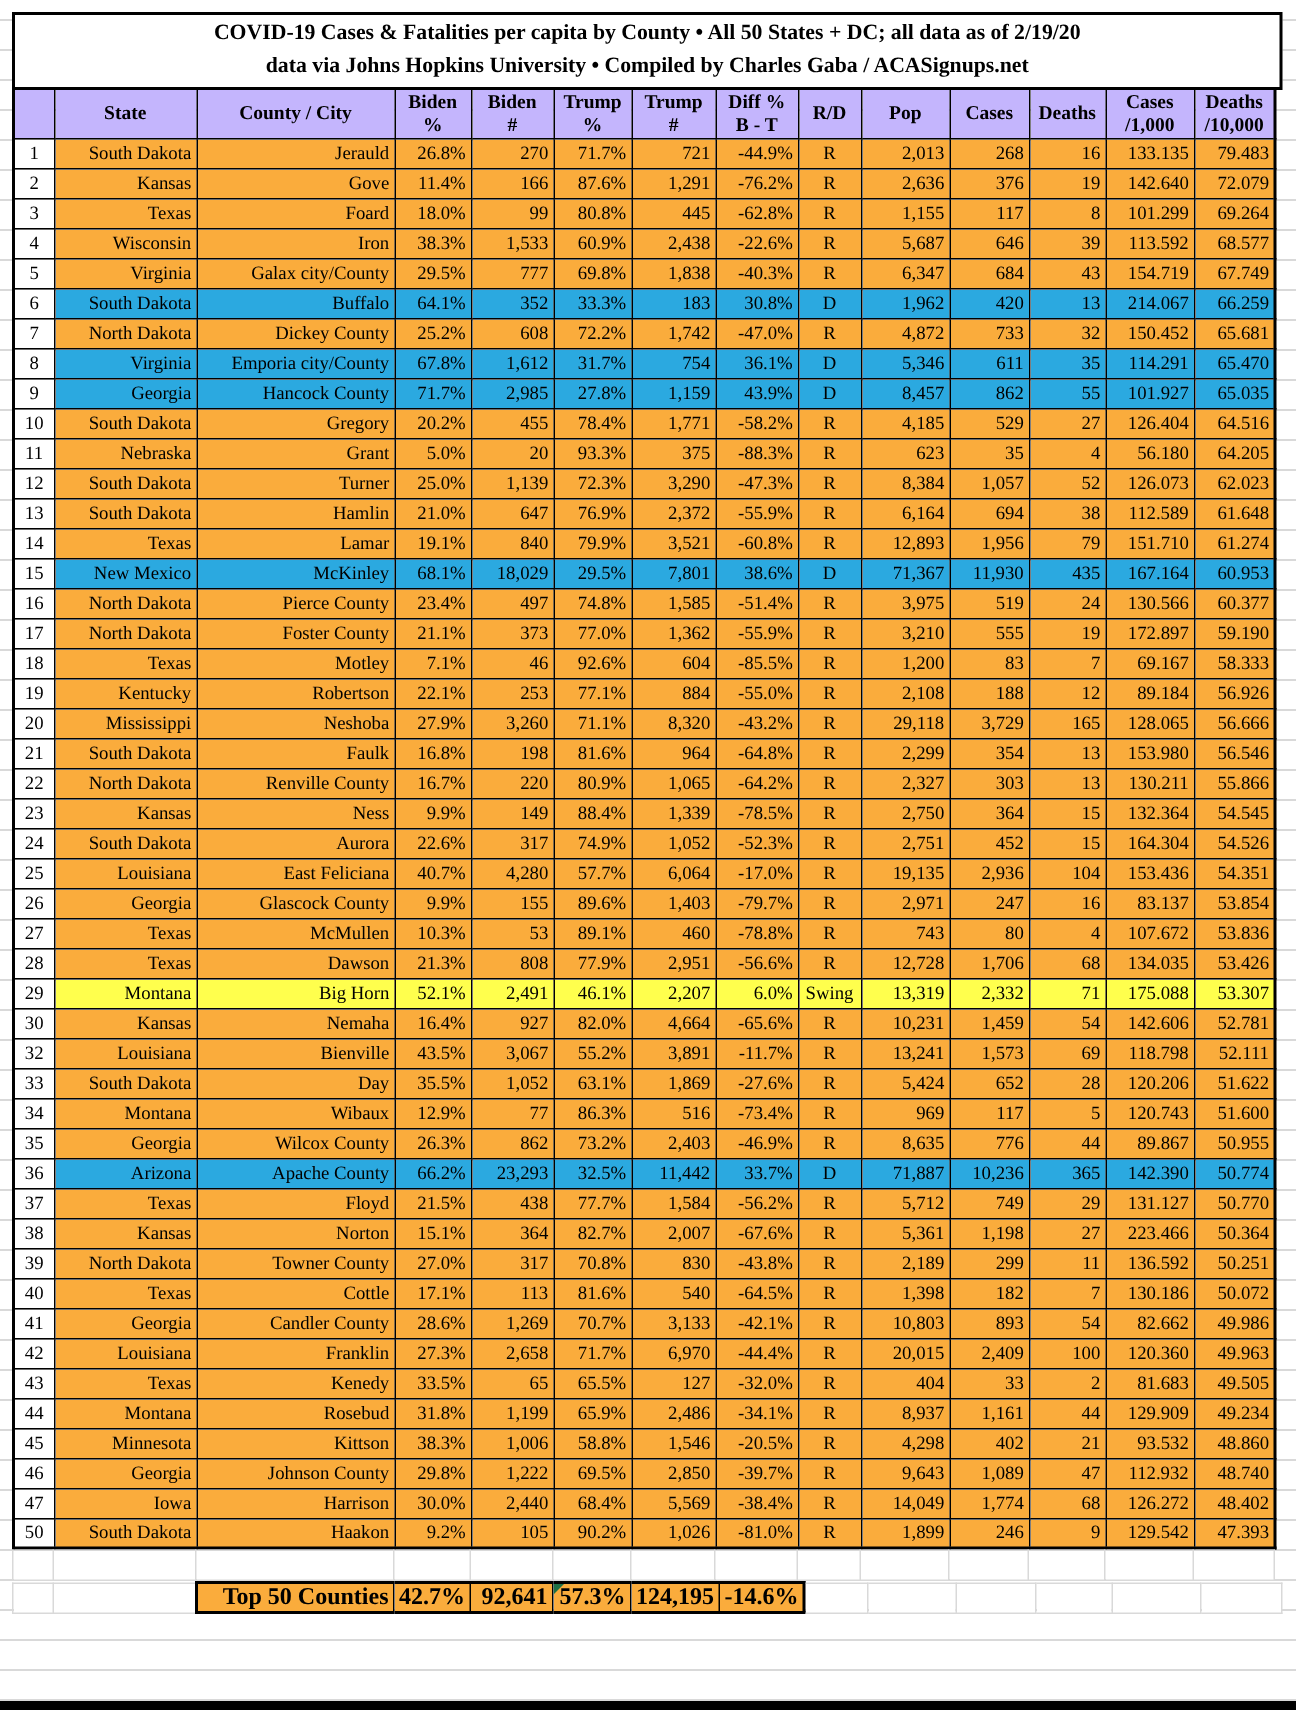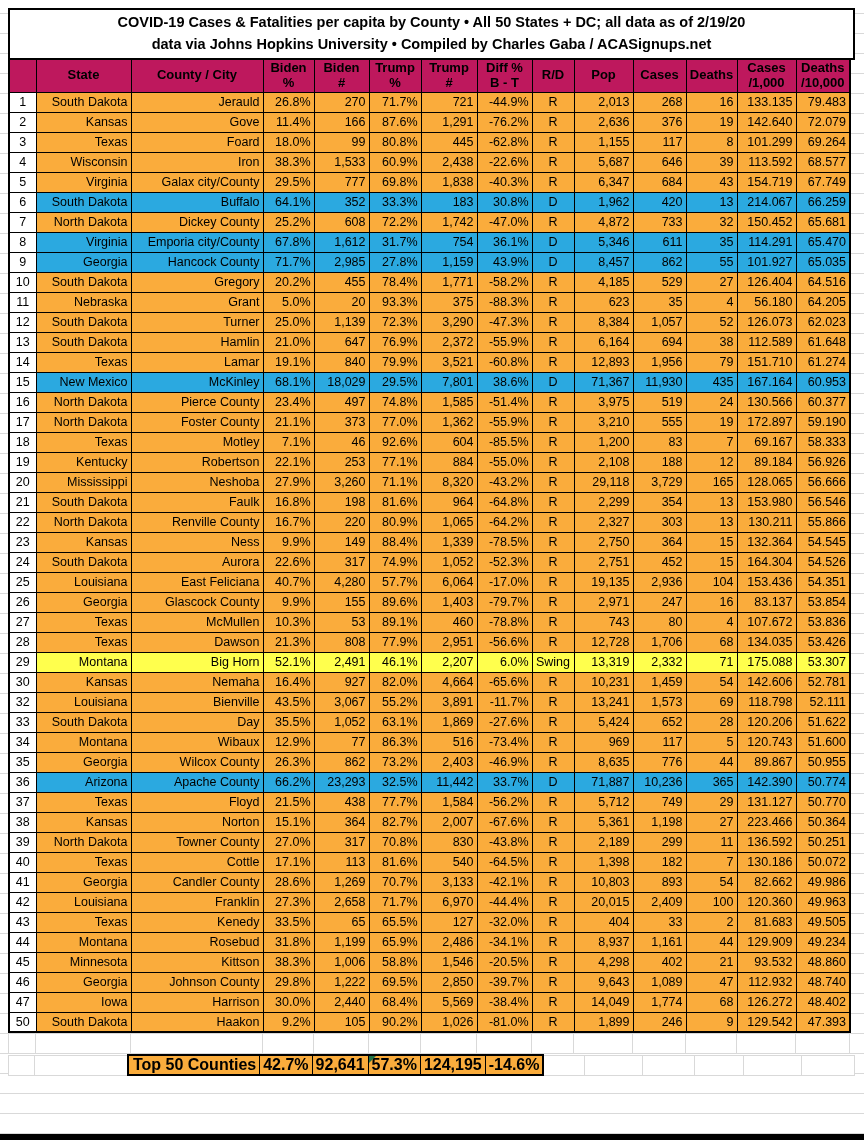--- a/index.html
+++ b/index.html
@@ -7,21 +7,21 @@
   body {
     width: 864px; height: 1140px;
     background: #ffffff;
     font-family: "Liberation Sans", sans-serif;
     color: #000;
     position: relative;
     overflow: hidden;
     background-image: repeating-linear-gradient(to bottom, transparent 0px, transparent 19px, #d9d9d9 19px, #d9d9d9 20px);
     background-position: 0 14px;
   }
-  .sheet { position: absolute; left: 8px; top: 8px; width: 847px; }
+  .sheet { position: absolute; left: 8px; top: 8px; width: 847px; font-family: Liberation Serif, serif; }
   .title-box {
     width: 847px; height: 52px;
     border: 2px solid #000;
     background: #fff;
     display: flex; flex-direction: column; justify-content: center;
     text-align: center;
     font-weight: bold; font-size: 14.5px; line-height: 1.5;
     white-space: nowrap;
   }
   table { border-collapse: collapse; table-layout: fixed; }
@@ -30,21 +30,21 @@
     border: 1px solid #000;
     padding: 0 3px;
     font-size: 12.5px;
     white-space: nowrap; overflow: hidden;
   }
   .main-table thead th {
     height: 33px;
     font-size: 13px; font-weight: bold;
     text-align: center; vertical-align: middle;
     white-space: pre-line; line-height: 1.12;
-    background: #be185d;
+    background: #c4b5fd;
   }
   .main-table tbody td { height: 20px; }
   tr.r  td { background: #FAAC3C; }
   tr.d  td { background: #2BA9E0; }
   tr.sw td { background: #FFFF4D; }
   td.rank { background: #fff !important; text-align: center; }
   .right  { text-align: right; }
   .center { text-align: center; }
   .ghost-table td {
     border: 1px solid #d9d9d9;

